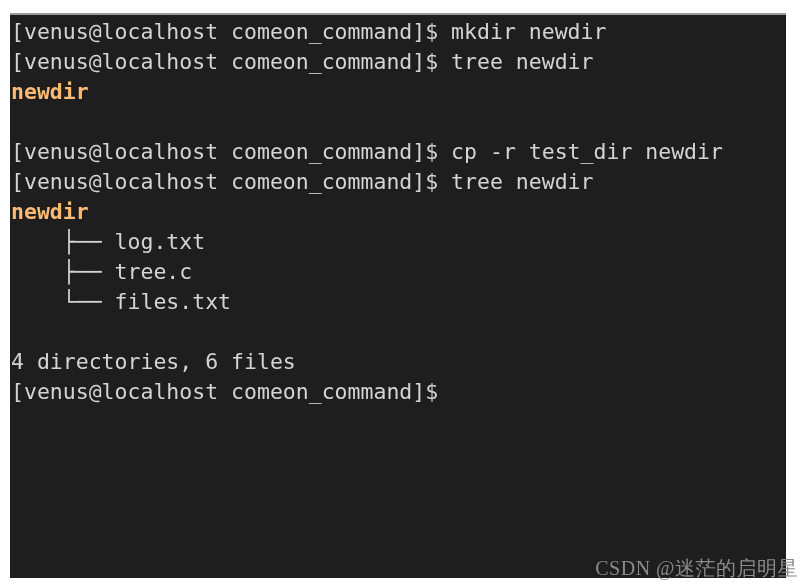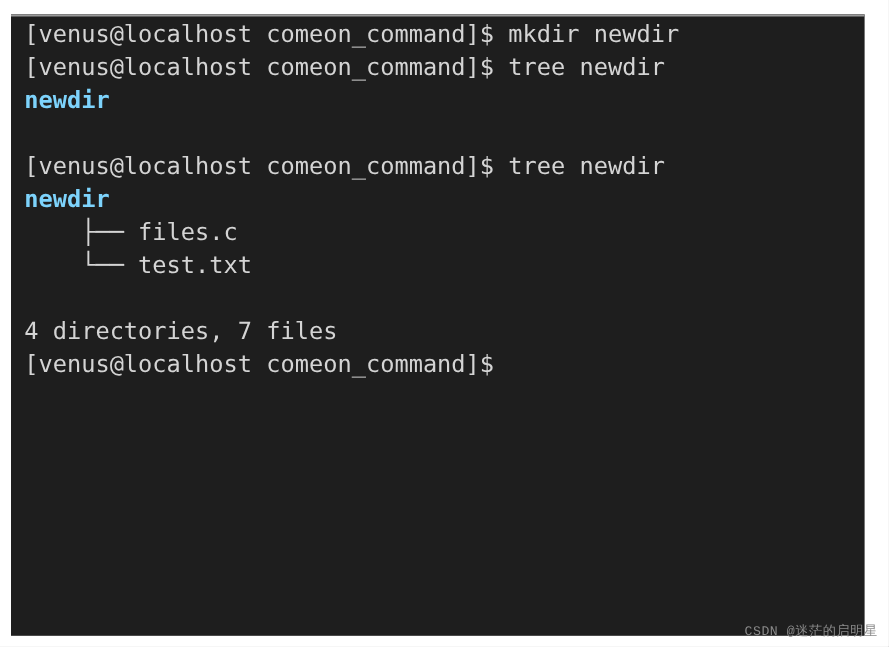--- a/index.html
+++ b/index.html
@@ -15,21 +15,21 @@
   }
 
   #terminal {
     position: absolute;
     left: 10px;
     top: 13px;
     width: 776px;
     height: 565px;
     background: #1e1e1e;
     box-sizing: border-box;
-    padding: 4px 0 0 12px;
+    padding: 4px 0 0 1px;
     overflow: hidden;
   }
 
   
   #terminal-top-rule {
     position: absolute;
     left: 0;
     top: 0;
     width: 776px;
     height: 2px;
@@ -41,47 +41,49 @@
     line-height: 30px;
     height: 30px;
     white-space: pre;
     letter-spacing: 0px;
     color: #d4d4d4;
   }
   .line.blank { color: transparent; }
 
   .seg { white-space: pre; }
   .c-default { color: #d4d4d4; }
-  .c-dir { color: #7dd3fc; font-weight: bold; }
+  .c-dir { color: #fdba74; font-weight: bold; }
   .c-branch { color: #d4d4d4; }
 
   #watermark {
     position: absolute;
     right: 10px;
     bottom: 6px;
-    font-family: Liberation Mono, monospace;
-    font-size: 12px;
+    font-family: Liberation Serif, serif;
+    font-size: 20px;
     color: #8a8a8a;
     white-space: pre;
     letter-spacing: 0.5px;
   }
 </style>
 </head>
 <body>
 
 <div id="terminal">
   <div id="terminal-top-rule"></div>
   <div id="terminal-output">
       <div class="line"><span class="seg c-default">[venus@localhost comeon_command]$ </span><span class="seg c-default">mkdir newdir</span></div>
       <div class="line"><span class="seg c-default">[venus@localhost comeon_command]$ </span><span class="seg c-default">tree newdir</span></div>
       <div class="line"><span class="seg c-dir">newdir</span></div>
       <div class="line blank">&nbsp;</div>
+      <div class="line"><span class="seg c-default">[venus@localhost comeon_command]$ </span><span class="seg c-default">cp -r test_dir newdir</span></div>
       <div class="line"><span class="seg c-default">[venus@localhost comeon_command]$ </span><span class="seg c-default">tree newdir</span></div>
       <div class="line"><span class="seg c-dir">newdir</span></div>
-      <div class="line"><span class="seg c-branch">    ├── </span><span class="seg c-default">files.c</span></div>
-      <div class="line"><span class="seg c-branch">    └── </span><span class="seg c-default">test.txt</span></div>
+      <div class="line"><span class="seg c-branch">    ├── </span><span class="seg c-default">log.txt</span></div>
+      <div class="line"><span class="seg c-branch">    ├── </span><span class="seg c-default">tree.c</span></div>
+      <div class="line"><span class="seg c-branch">    └── </span><span class="seg c-default">files.txt</span></div>
       <div class="line blank">&nbsp;</div>
-      <div class="line"><span class="seg c-default">4 directories, 7 files</span></div>
+      <div class="line"><span class="seg c-default">4 directories, 6 files</span></div>
       <div class="line"><span class="seg c-default">[venus@localhost comeon_command]$ </span><span class="seg c-default"></span></div>
     </div>
 </div>
 
 <div id="watermark">CSDN @迷茫的启明星</div>
 
 </body></html>

